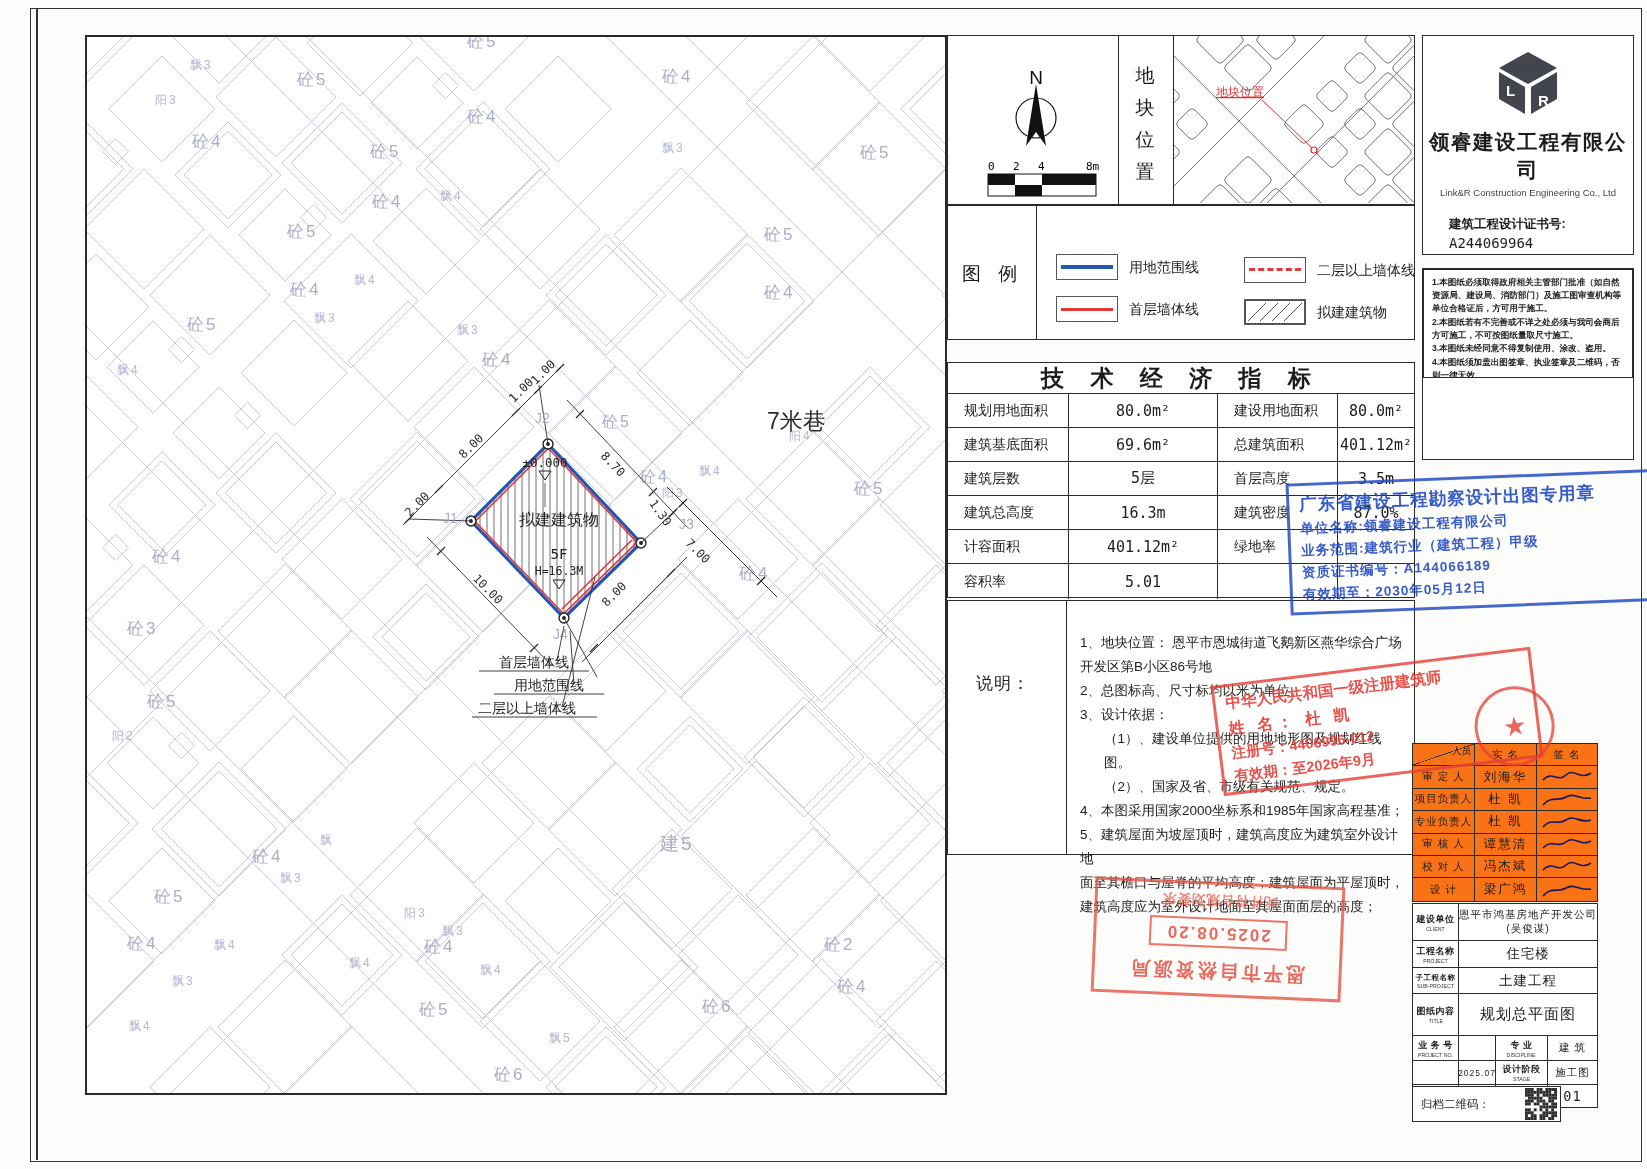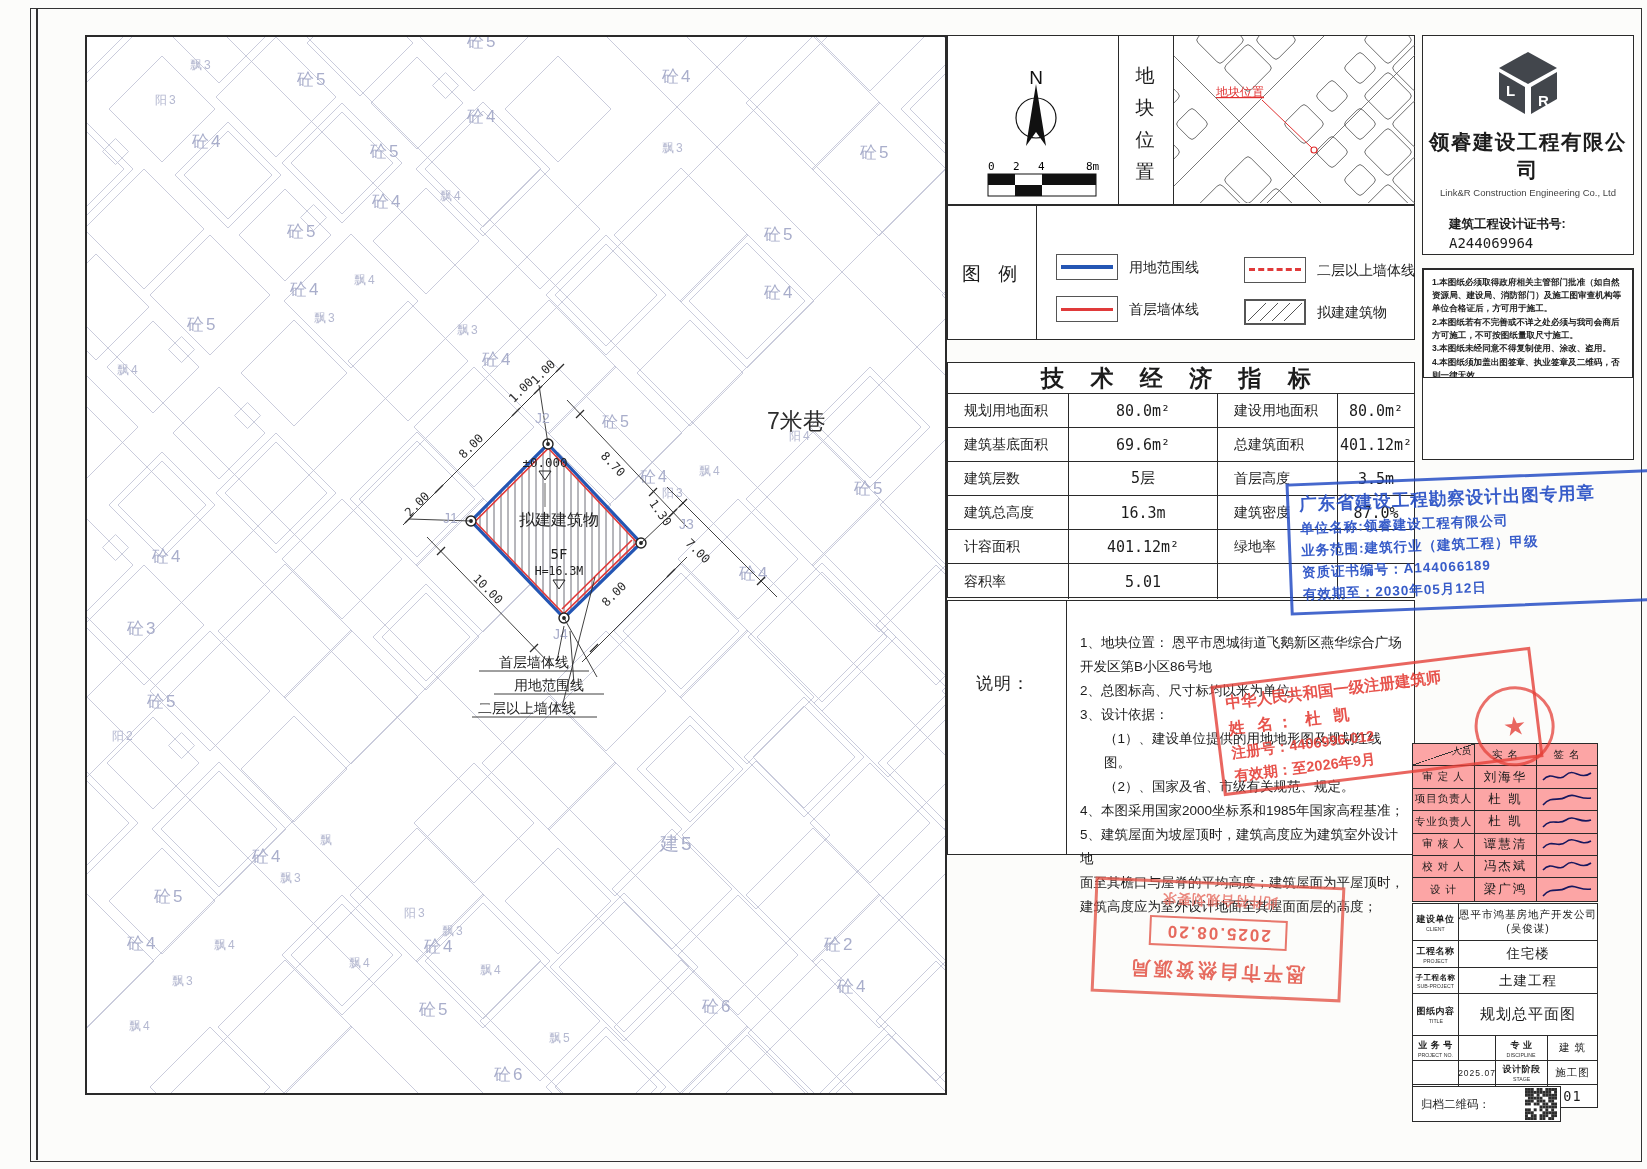--- a/index.html
+++ b/index.html
@@ -38,21 +38,21 @@
   #company-name{font-size:20.5px;font-weight:600;letter-spacing:1.5px;margin-top:8px;font-family:Liberation Mono, monospace;}
   #company-en{font-size:9.5px;color:#444;margin-top:3px;}
   #cert-label{font-size:12.5px;text-align:left;margin:18px 0 2px 26px;font-weight:600;}
   #cert-no{font-size:14px;text-align:left;margin-left:26px;font-family:"DejaVu Sans Mono","Liberation Mono",monospace;}
   #disclaimer-box{top:260px;height:112px;border-width:2px;padding:6px 8px;margin-top:8px;}
   #disclaimer-box p{margin:0 0 1px 0;font-size:8.6px;line-height:1.5;font-weight:600;color:#222;}
   #empty-box{top:377px;height:83px;}
   #issue-box{top:465px;height:183px;}
   #issue-label{position:absolute;left:7px;top:5px;font-size:11.5px;}
   
-  #sign-table{position:absolute;left:1412px;top:743px;width:186px;background:#fca5a5;border:1.5px solid #2a2a2a;box-sizing:border-box;}
+  #sign-table{position:absolute;left:1412px;top:743px;width:186px;background:#f97316;border:1.5px solid #2a2a2a;box-sizing:border-box;}
   .sign-row{display:grid;grid-template-columns:62px 62px 1fr;height:22.4px;}
   .sign-row > div{border-right:1px solid #2a2a2a;border-bottom:1px solid #2a2a2a;display:flex;align-items:center;justify-content:center;box-sizing:border-box;overflow:hidden;}
   .sign-row > div:last-child{border-right:none;}
   .sign-row:last-child > div{border-bottom:none;}
   .sr-role{font-size:10.5px;letter-spacing:1px;}
   .sr-name{font-size:12.5px;letter-spacing:2px;}
   #sign-corner{background:linear-gradient(to bottom right,transparent 49%,#333 49%,#333 51%,transparent 51%);
                justify-content:flex-end;align-items:flex-start;padding:1px 3px 0 0;font-size:9.5px;}
   
   #title-block{position:absolute;left:1412px;top:903px;width:186px;background:#fff;border:1.5px solid #2a2a2a;box-sizing:border-box;}

